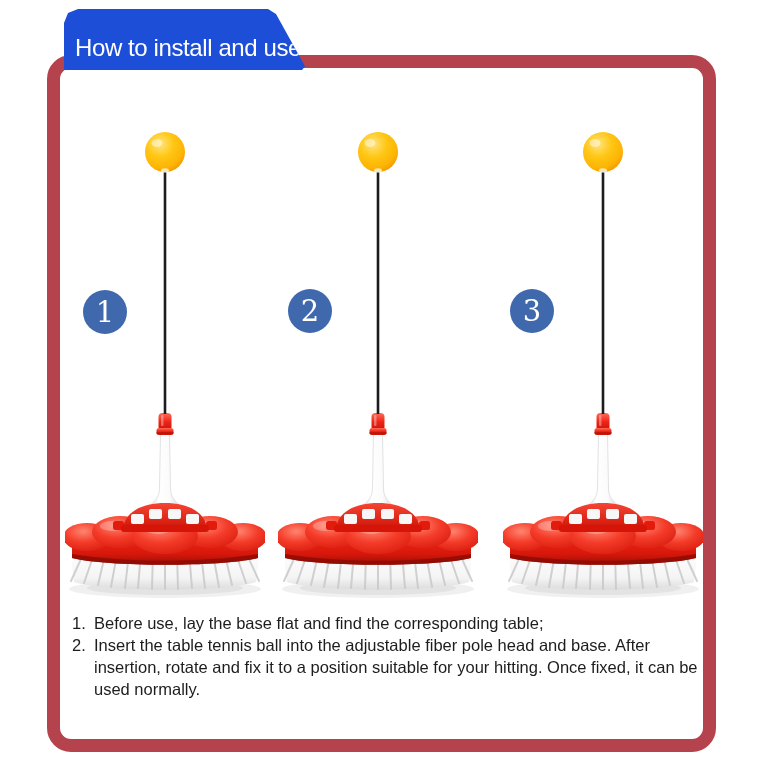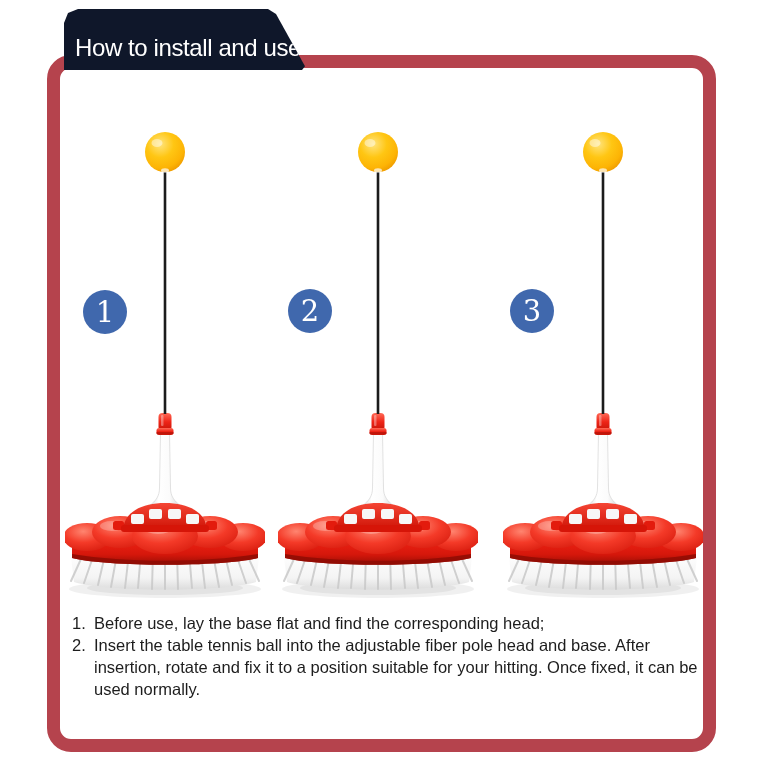--- a/index.html
+++ b/index.html
@@ -18,21 +18,21 @@
     box-sizing:border-box;
     border:13px solid #b5434d;
     border-radius:24px;
     background:#ffffff;
   }
   
   .tab{
     position:absolute;
     left:64px;top:9px;
     width:245px;height:61px;
-    background:#0f172a;
+    background:#1d4ed8;
     clip-path:polygon(0 100%, 0 14px, 4px 4px, 14px 0, 204px 0, 212px 5px, 241px 94%, 238px 100%);
     display:flex;
     align-items:flex-end;
     z-index:3;
   }
   .tab-label{
     color:#ffffff;
     font-size:24px;
     letter-spacing:-0.4px;
     line-height:1;
@@ -216,21 +216,21 @@
   <div class="step-badge badge-2">
     <span>2</span>
   </div>
   <div class="step-badge badge-3">
     <span>3</span>
   </div>
 
   <div class="instructions">
     <div class="instr-item">
       <span class="instr-marker">1.</span>
-      <span class="instr-text">Before use, lay the base flat and find the corresponding head;</span>
+      <span class="instr-text">Before use, lay the base flat and find the corresponding table;</span>
     </div>
     <div class="instr-item">
       <span class="instr-marker">2.</span>
       <span class="instr-text">Insert the table tennis ball into the adjustable fiber pole head and base. After insertion, rotate and fix it to a position suitable for your hitting. Once fixed, it can be used normally.</span>
     </div>
   </div>
 
 </div>
 
 </body></html>

